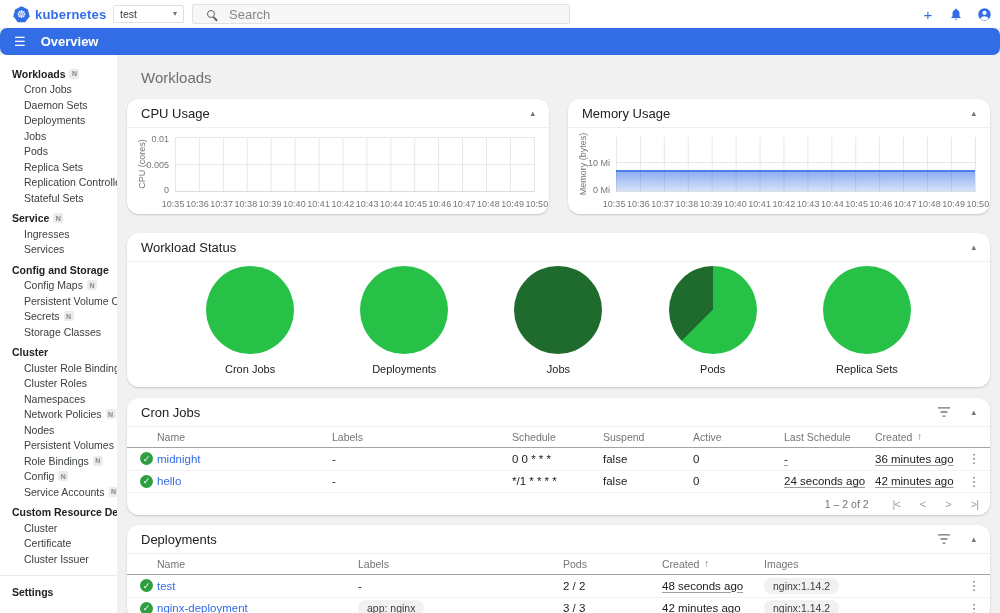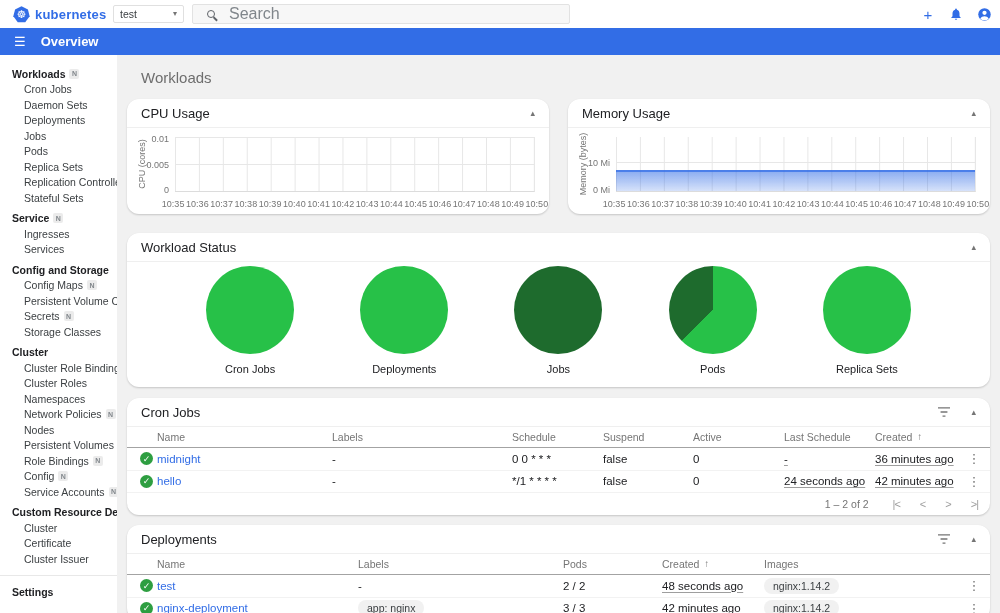--- a/index.html
+++ b/index.html
@@ -17,30 +17,30 @@
   .ns-box { position:absolute; left:113px; top:5px; width:71px; height:18px; border:1px solid #e0e0e0;
     border-radius:2px; background:#fff; display:flex; align-items:center; padding:0 6px; font-size:10.5px;
     color:#3c4043; cursor:pointer; }
   .dd-caret { margin-left:auto; color:#757575; font-size:8px; line-height:1; }
   .dd-caret::after { content:"▾"; }
   .searchbar { position:absolute; left:192px; top:4px; width:378px; height:20px; background:#f7f7f7;
     border:1px solid #e2e2e2; border-radius:2px; display:flex; align-items:center; }
   .search-icon { width:8px; height:8px; border:1.5px solid #5f6368; border-radius:50%; margin:0 12px 0 14px; position:relative; flex:none; }
   .search-icon::after { content:""; position:absolute; width:5px; height:1.5px; background:#5f6368;
     transform:rotate(45deg); right:-4px; bottom:-2px; }
-  .searchbar input { flex:1; border:none; background:transparent; outline:none; font-size:16px;
+  .searchbar input { flex:1; border:none; background:transparent; outline:none; font-size:13px;
     font-family:inherit; color:#202124; }
   .searchbar input::placeholder { color:#80868b; }
   .top-icons { position:absolute; right:6px; top:0; height:28px; display:flex; align-items:center; gap:8px; }
   .tb-btn { width:20px; height:20px; display:flex; align-items:center; justify-content:center; cursor:pointer; }
   .plus-icon { color:var(--brand-blue); font-size:15px; line-height:1; }
   .plus-icon::after { content:"+"; }
   
   .bluebar { height:27px; background:var(--toolbar-blue); display:flex; align-items:center; gap:15px;
-    padding-left:14px; position:relative; z-index:2; }
+    padding-left:14px; position:relative; z-index:2;border-radius:7px; }
   .hamburger { color:#fff; font-size:13px; line-height:1; cursor:pointer; }
   .hamburger::after { content:"☰"; }
   .bluebar-title { color:#fff; font-size:13px; font-weight:bold; }
   
   .sidebar { position:absolute; left:0; top:55px; bottom:0; width:117px; background:#fff; padding-top:6px; overflow:hidden; }
   .nav { list-style:none; margin:0; padding:0; }
   .nav-item { display:flex; align-items:center; gap:4px; height:15.5px; padding-left:24px; font-size:10.5px;
     color:#3c4043; white-space:nowrap; cursor:pointer; }
   .nav-item.kind-section { padding-left:12px; margin-top:5px; font-weight:bold; color:#202124; }
   .nbadge { flex:none; width:10px; height:10px; background:#ebebeb; border-radius:2px; color:#80868b;

